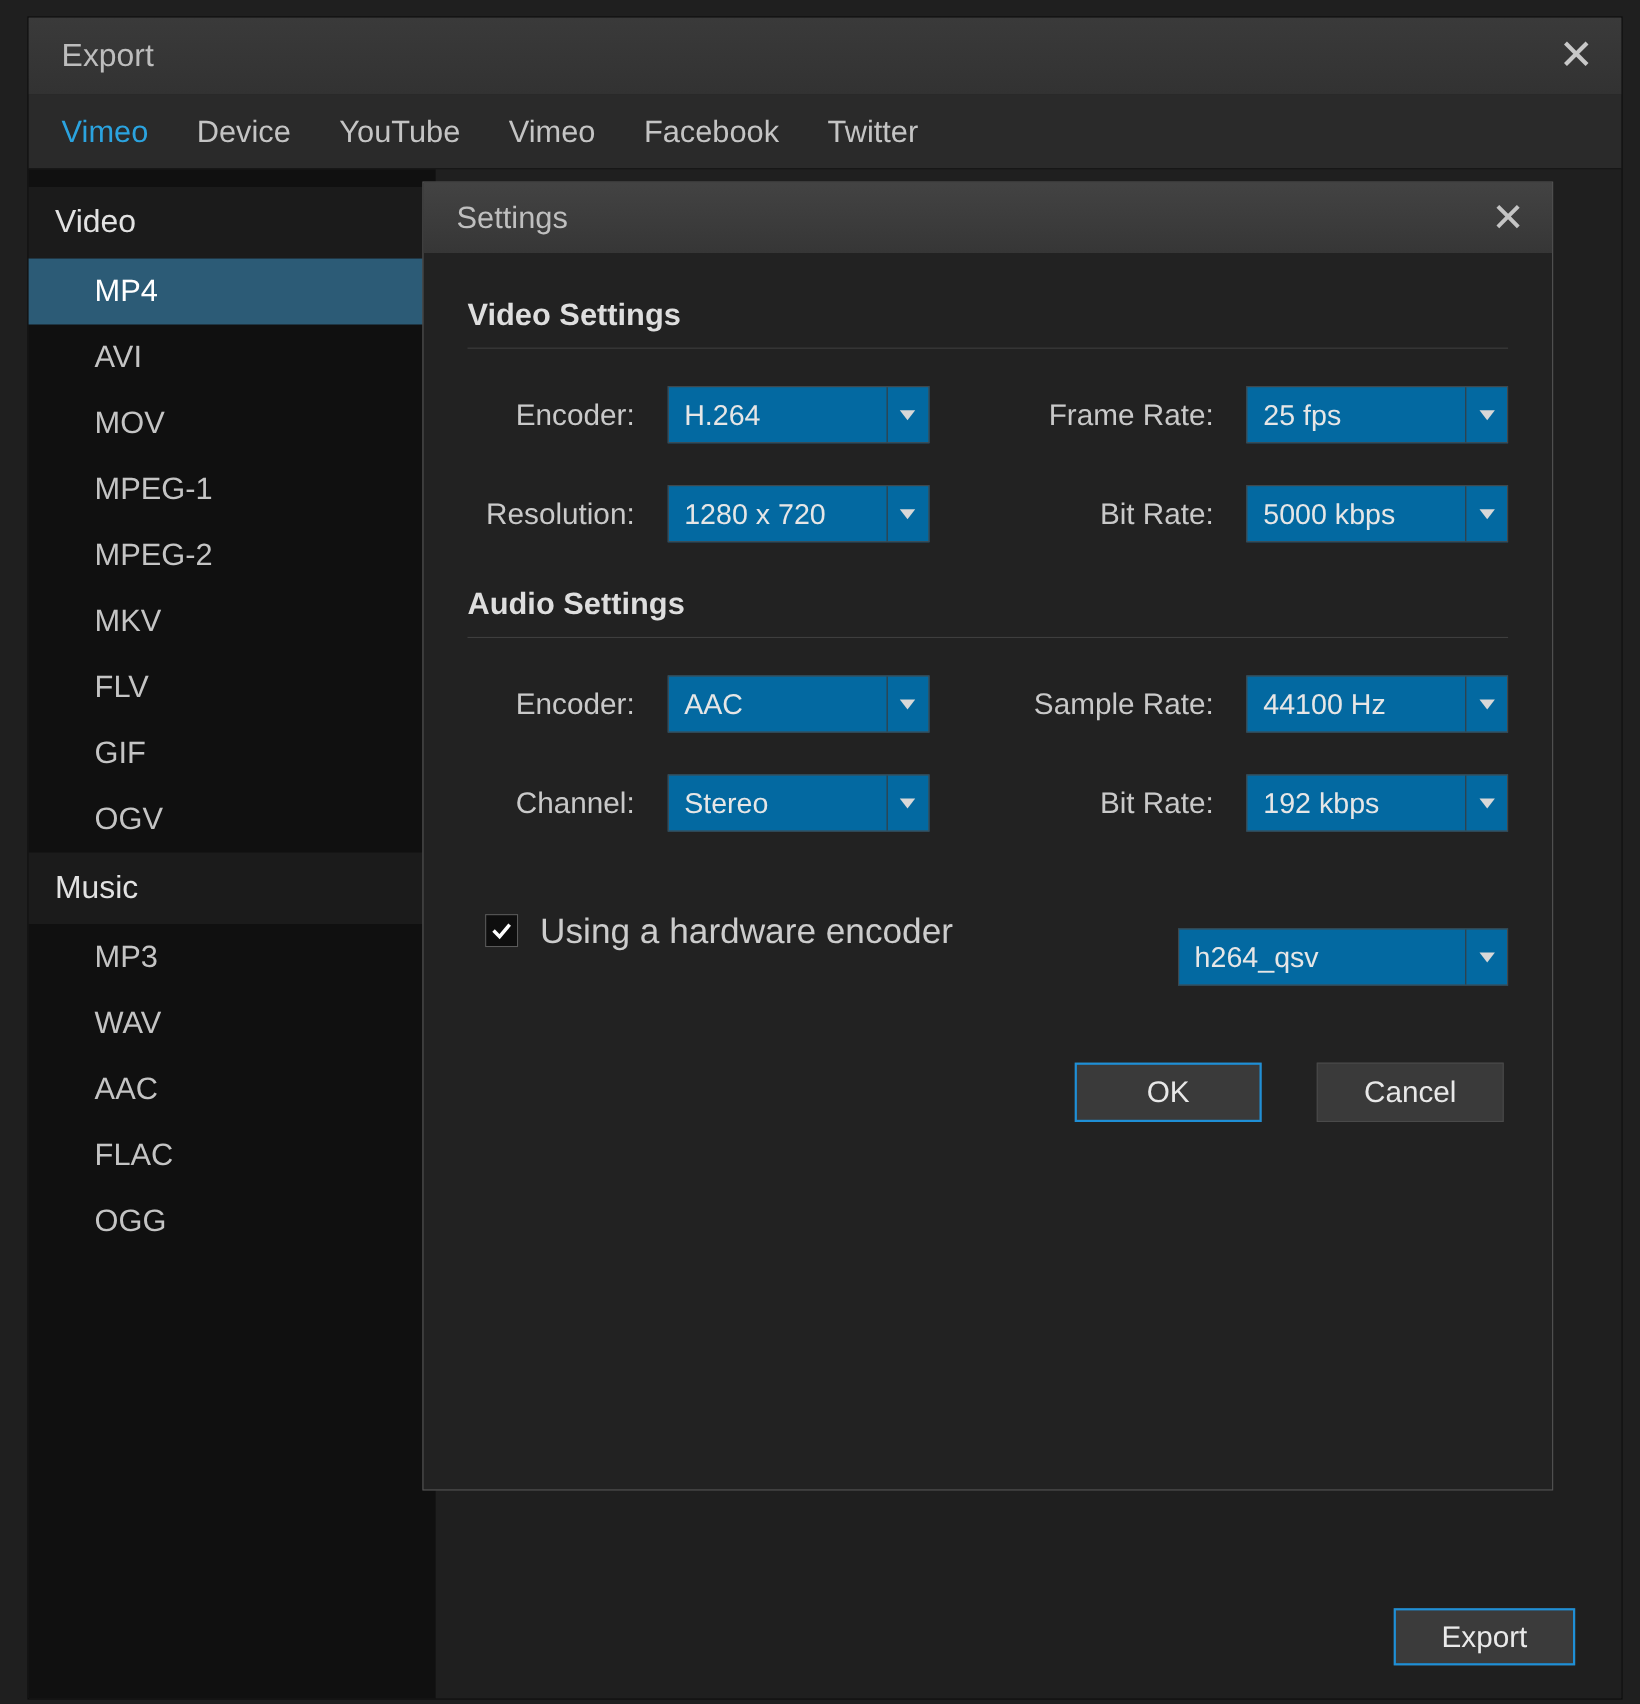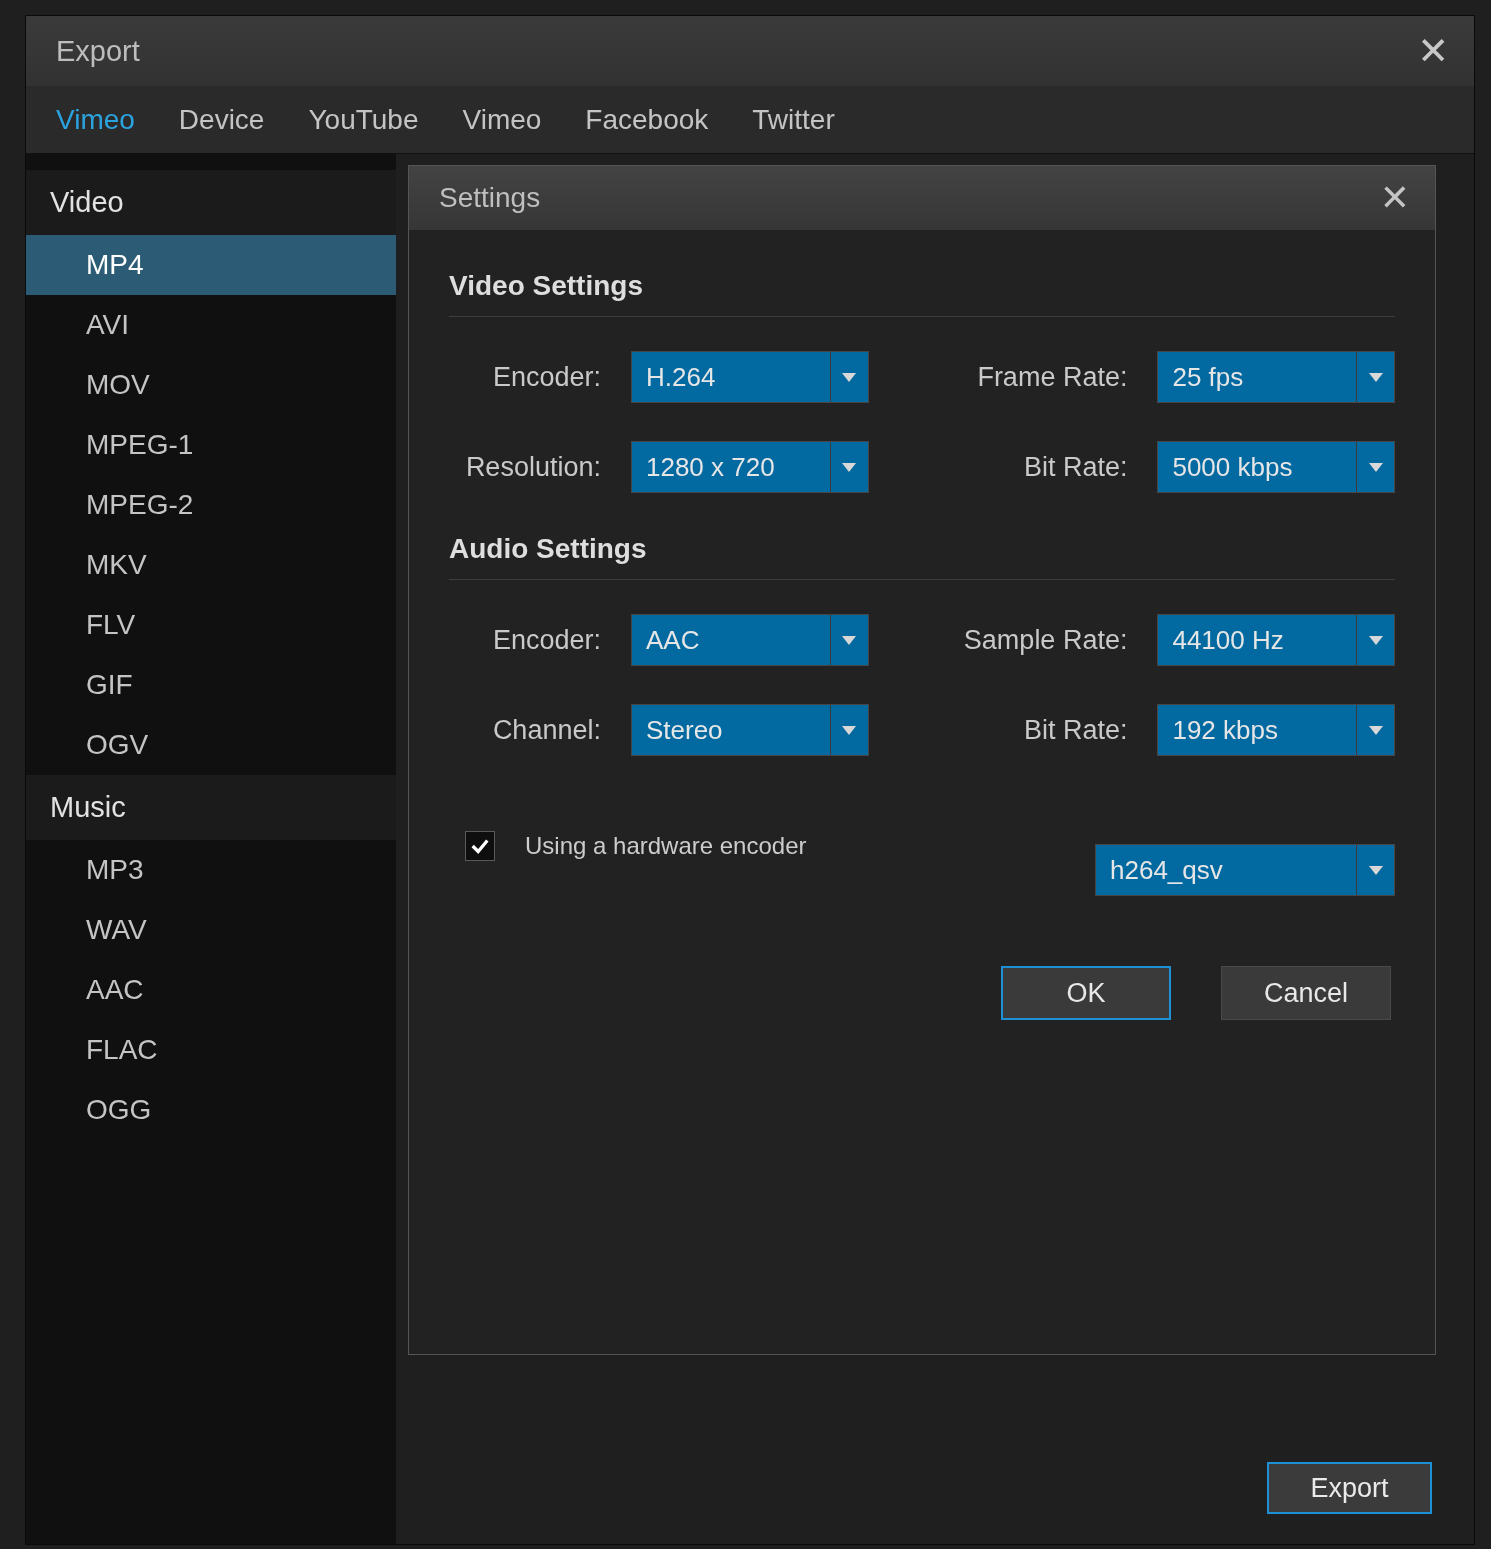--- a/index.html
+++ b/index.html
@@ -96,21 +96,21 @@
     font-size: 27px;
     display: flex;
     align-items: center;
     justify-content: center;
     cursor: pointer;
   }
 
   
   .settings-modal {
     position: absolute;
-    left: 408px;
+    left: 384px;
     top: 165px;
     width: 1028px;
     height: 1190px;
     background: #222222;
     border: 1px solid #555555;
   }
   .settings-titlebar {
     height: 64px;
     background: linear-gradient(#434343, #363636);
     display: flex;
@@ -205,21 +205,21 @@
     height: 30px;
     background: #0e0e0e;
     border: 1px solid #5a5a5a;
     display: flex;
     align-items: center;
     justify-content: center;
     cursor: pointer;
     margin-left: 16px;
   }
   .checkbox svg { width: 22px; height: 22px; }
-  .hw-label { font-size: 24px; color: #cccccc; margin-left: 10px; flex: 1; }
+  .hw-label { font-size: 32px; color: #cccccc; flex: 1; }
 
   .buttons-row {
     display: flex;
     justify-content: flex-end;
     gap: 50px;
     margin-top: 70px;
     padding-right: 4px;
   }
   .btn {
     width: 170px;

